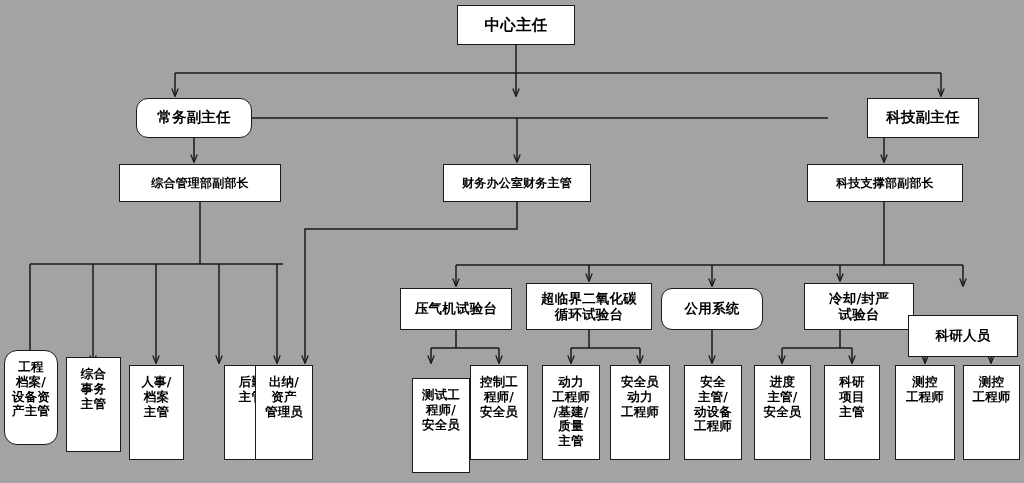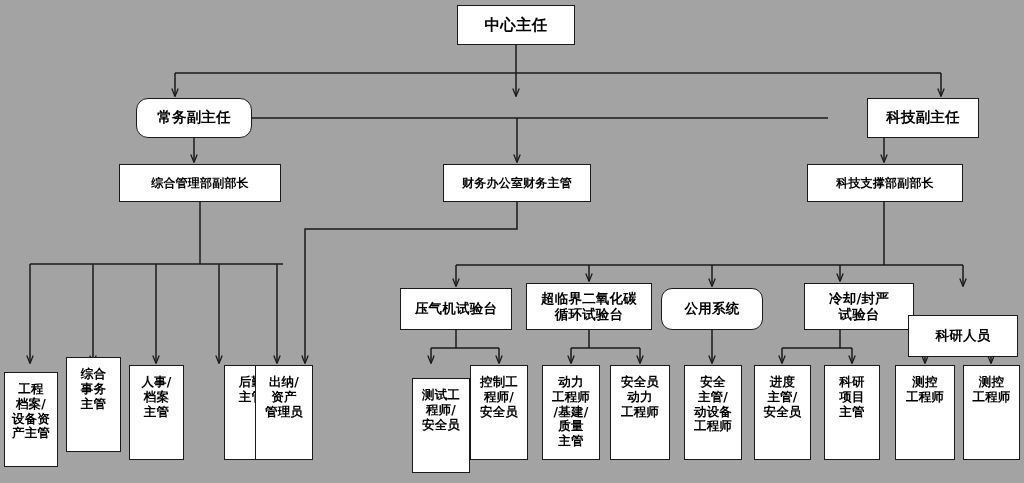--- a/index.html
+++ b/index.html
@@ -119,21 +119,21 @@
       <div class="node lvl3" style="left: 119px; top: 164px; width: 162px; height: 38px;">综合管理部副部长</div>
       <div class="node lvl3" style="left: 443px; top: 164px; width: 148px; height: 38px;">财务办公室财务主管</div>
       <div class="node lvl3" style="left: 807px; top: 164px; width: 156px; height: 38px;">科技支撑部副部长</div>
       <div class="node unit" style="left: 400px; top: 288px; width: 112px; height: 42px;">压气机试验台</div>
       <div class="node unit" style="left: 526px; top: 283px; width: 126px; height: 47px;">超临界二氧化碳
 循环试验台</div>
       <div class="node unit" style="left: 661px; top: 288px; width: 102px; height: 42px; border-radius: 11px;">公用系统</div>
       <div class="node unit" style="left: 804px; top: 283px; width: 110px; height: 47px;">冷却/封严
 试验台</div>
       <div class="node unit" style="left: 908px; top: 288px; width: 110px; height: 42px; margin-top: 27px;">科研人员</div>
-      <div class="node leaf" style="left: 4px; top: 372px; width: 54px; height: 95px;">工程
+      <div class="node leaf" style="left: 4px; top: 350px; width: 54px; height: 95px; border-radius: 13px;">工程
 档案/
 设备资
 产主管</div>
       <div class="node leaf" style="left: 66px; top: 357px; width: 55px; height: 95px;">综合
 事务
 主管</div>
       <div class="node leaf" style="left: 129px; top: 365px; width: 55px; height: 95px;">人事/
 档案
 主管</div>
       <div class="node leaf" style="left: 192px; top: 365px; width: 55px; height: 95px; margin-left: 32px;">后勤

